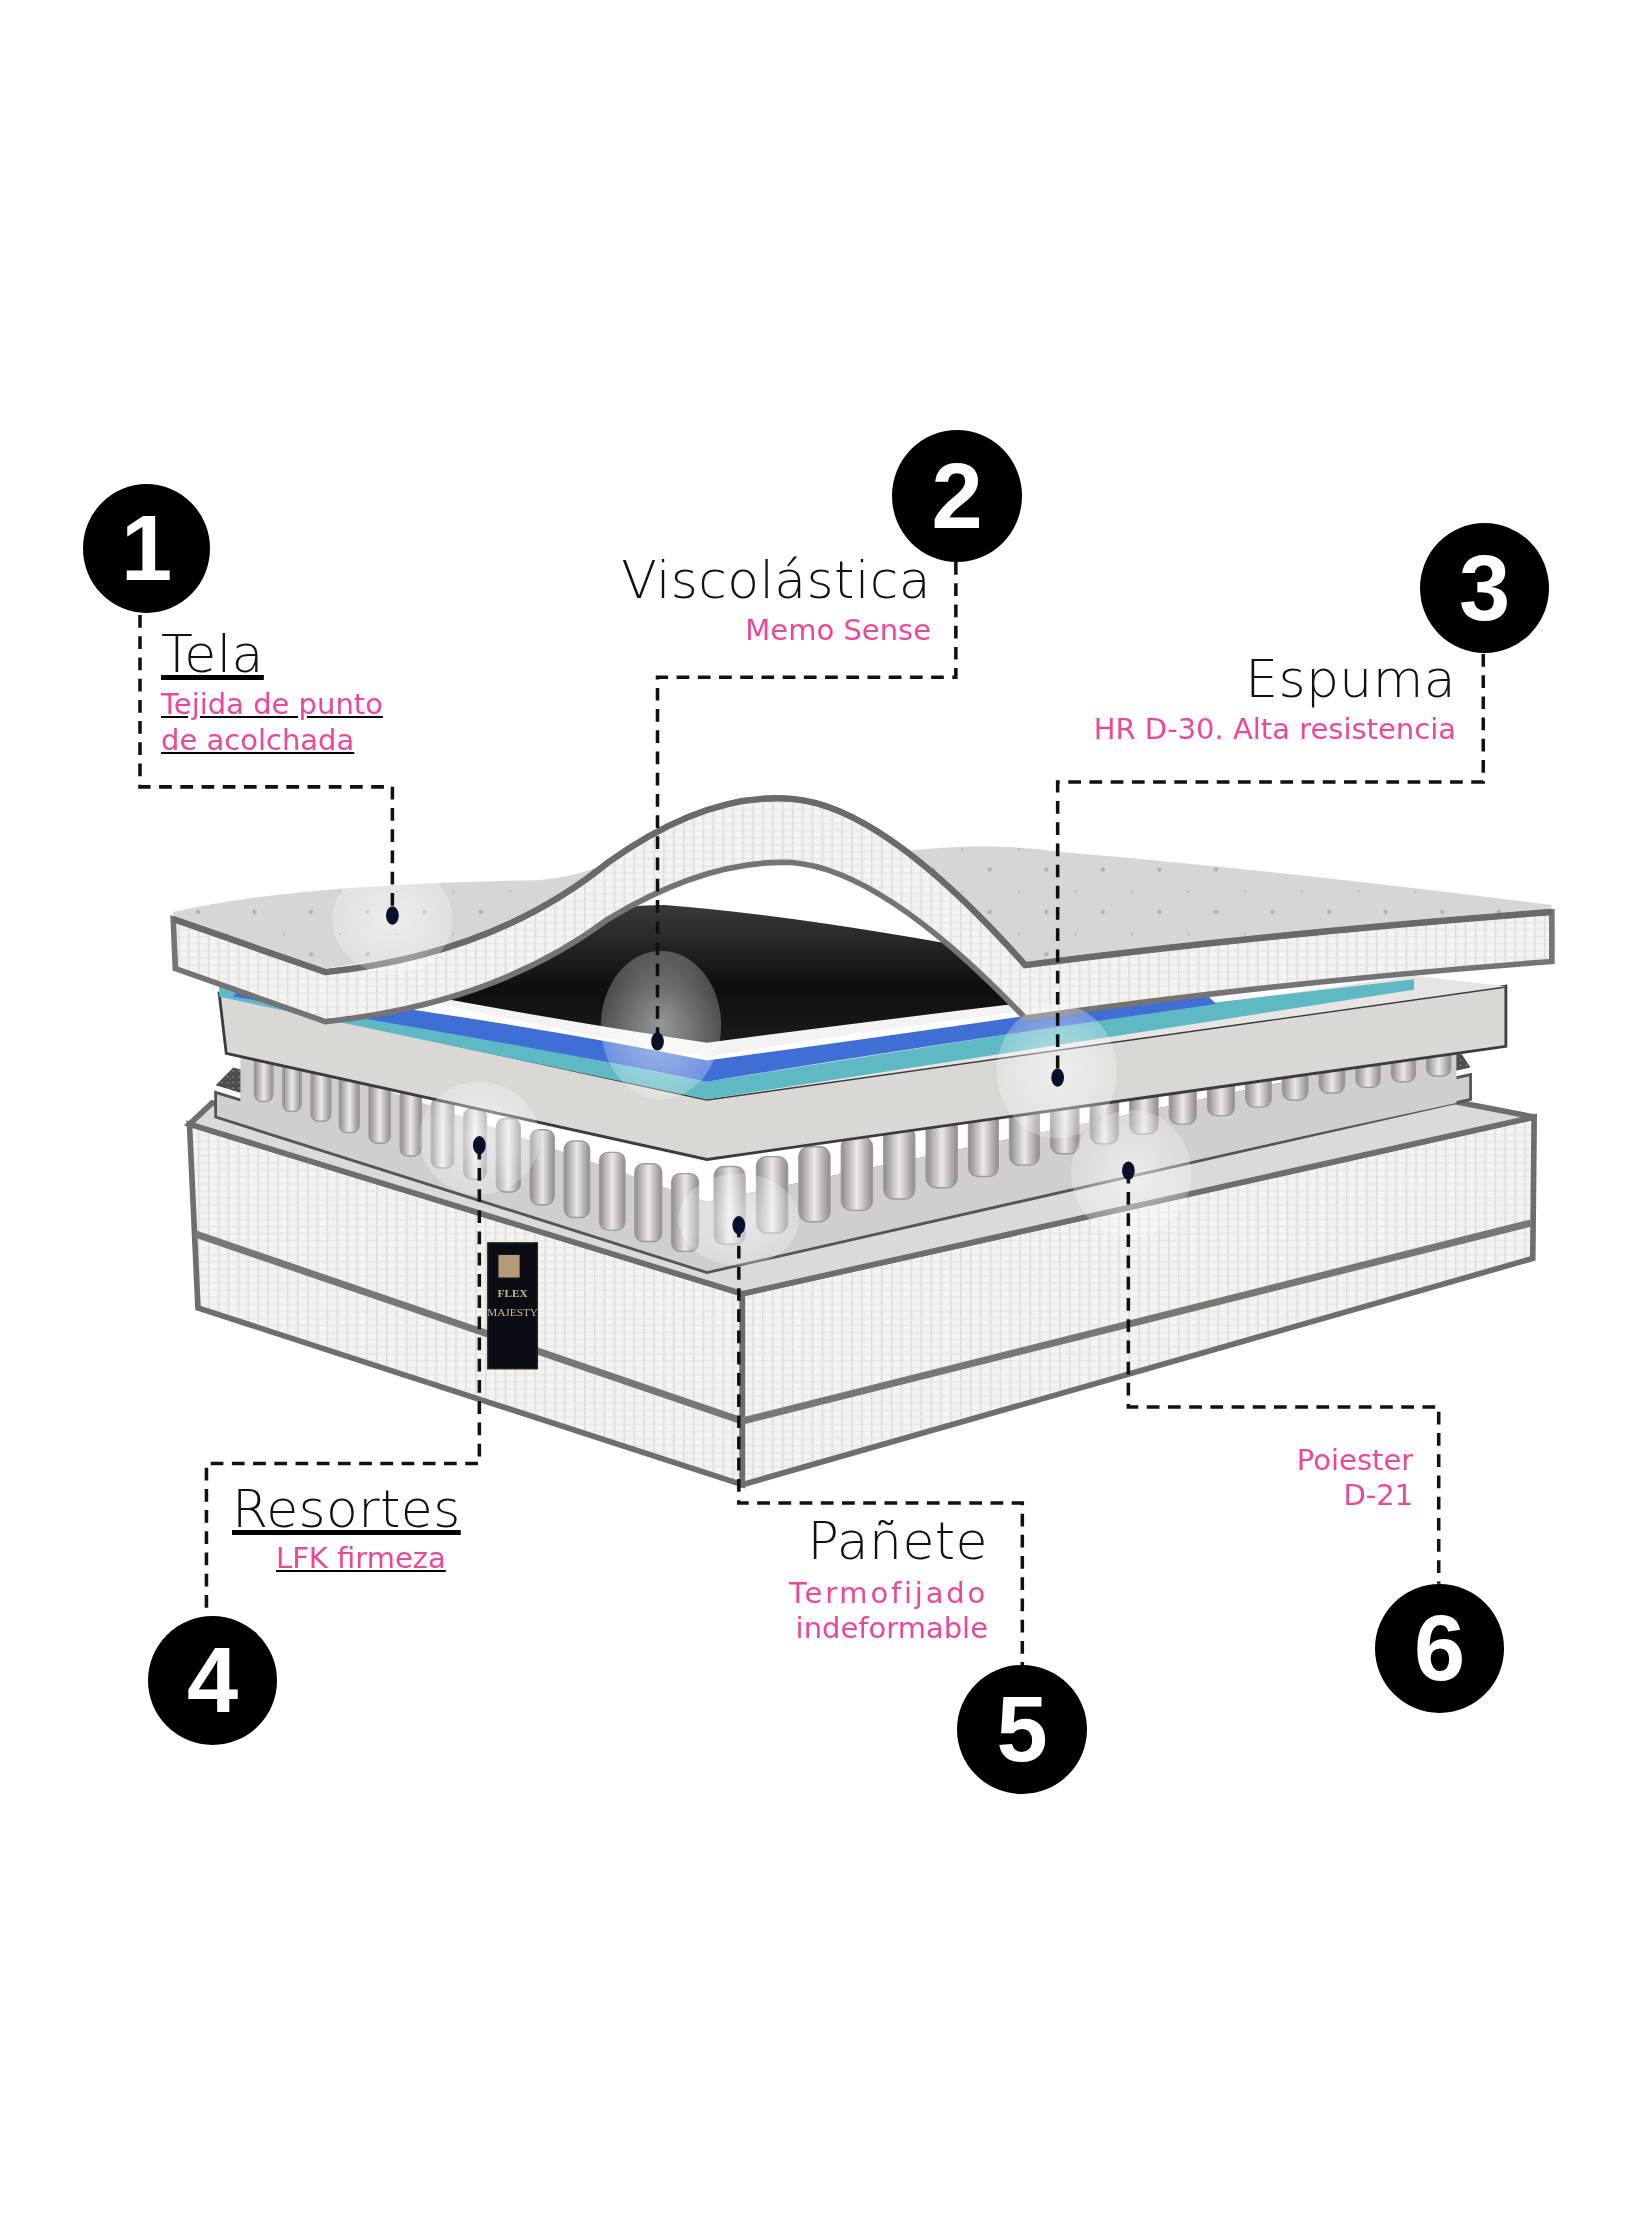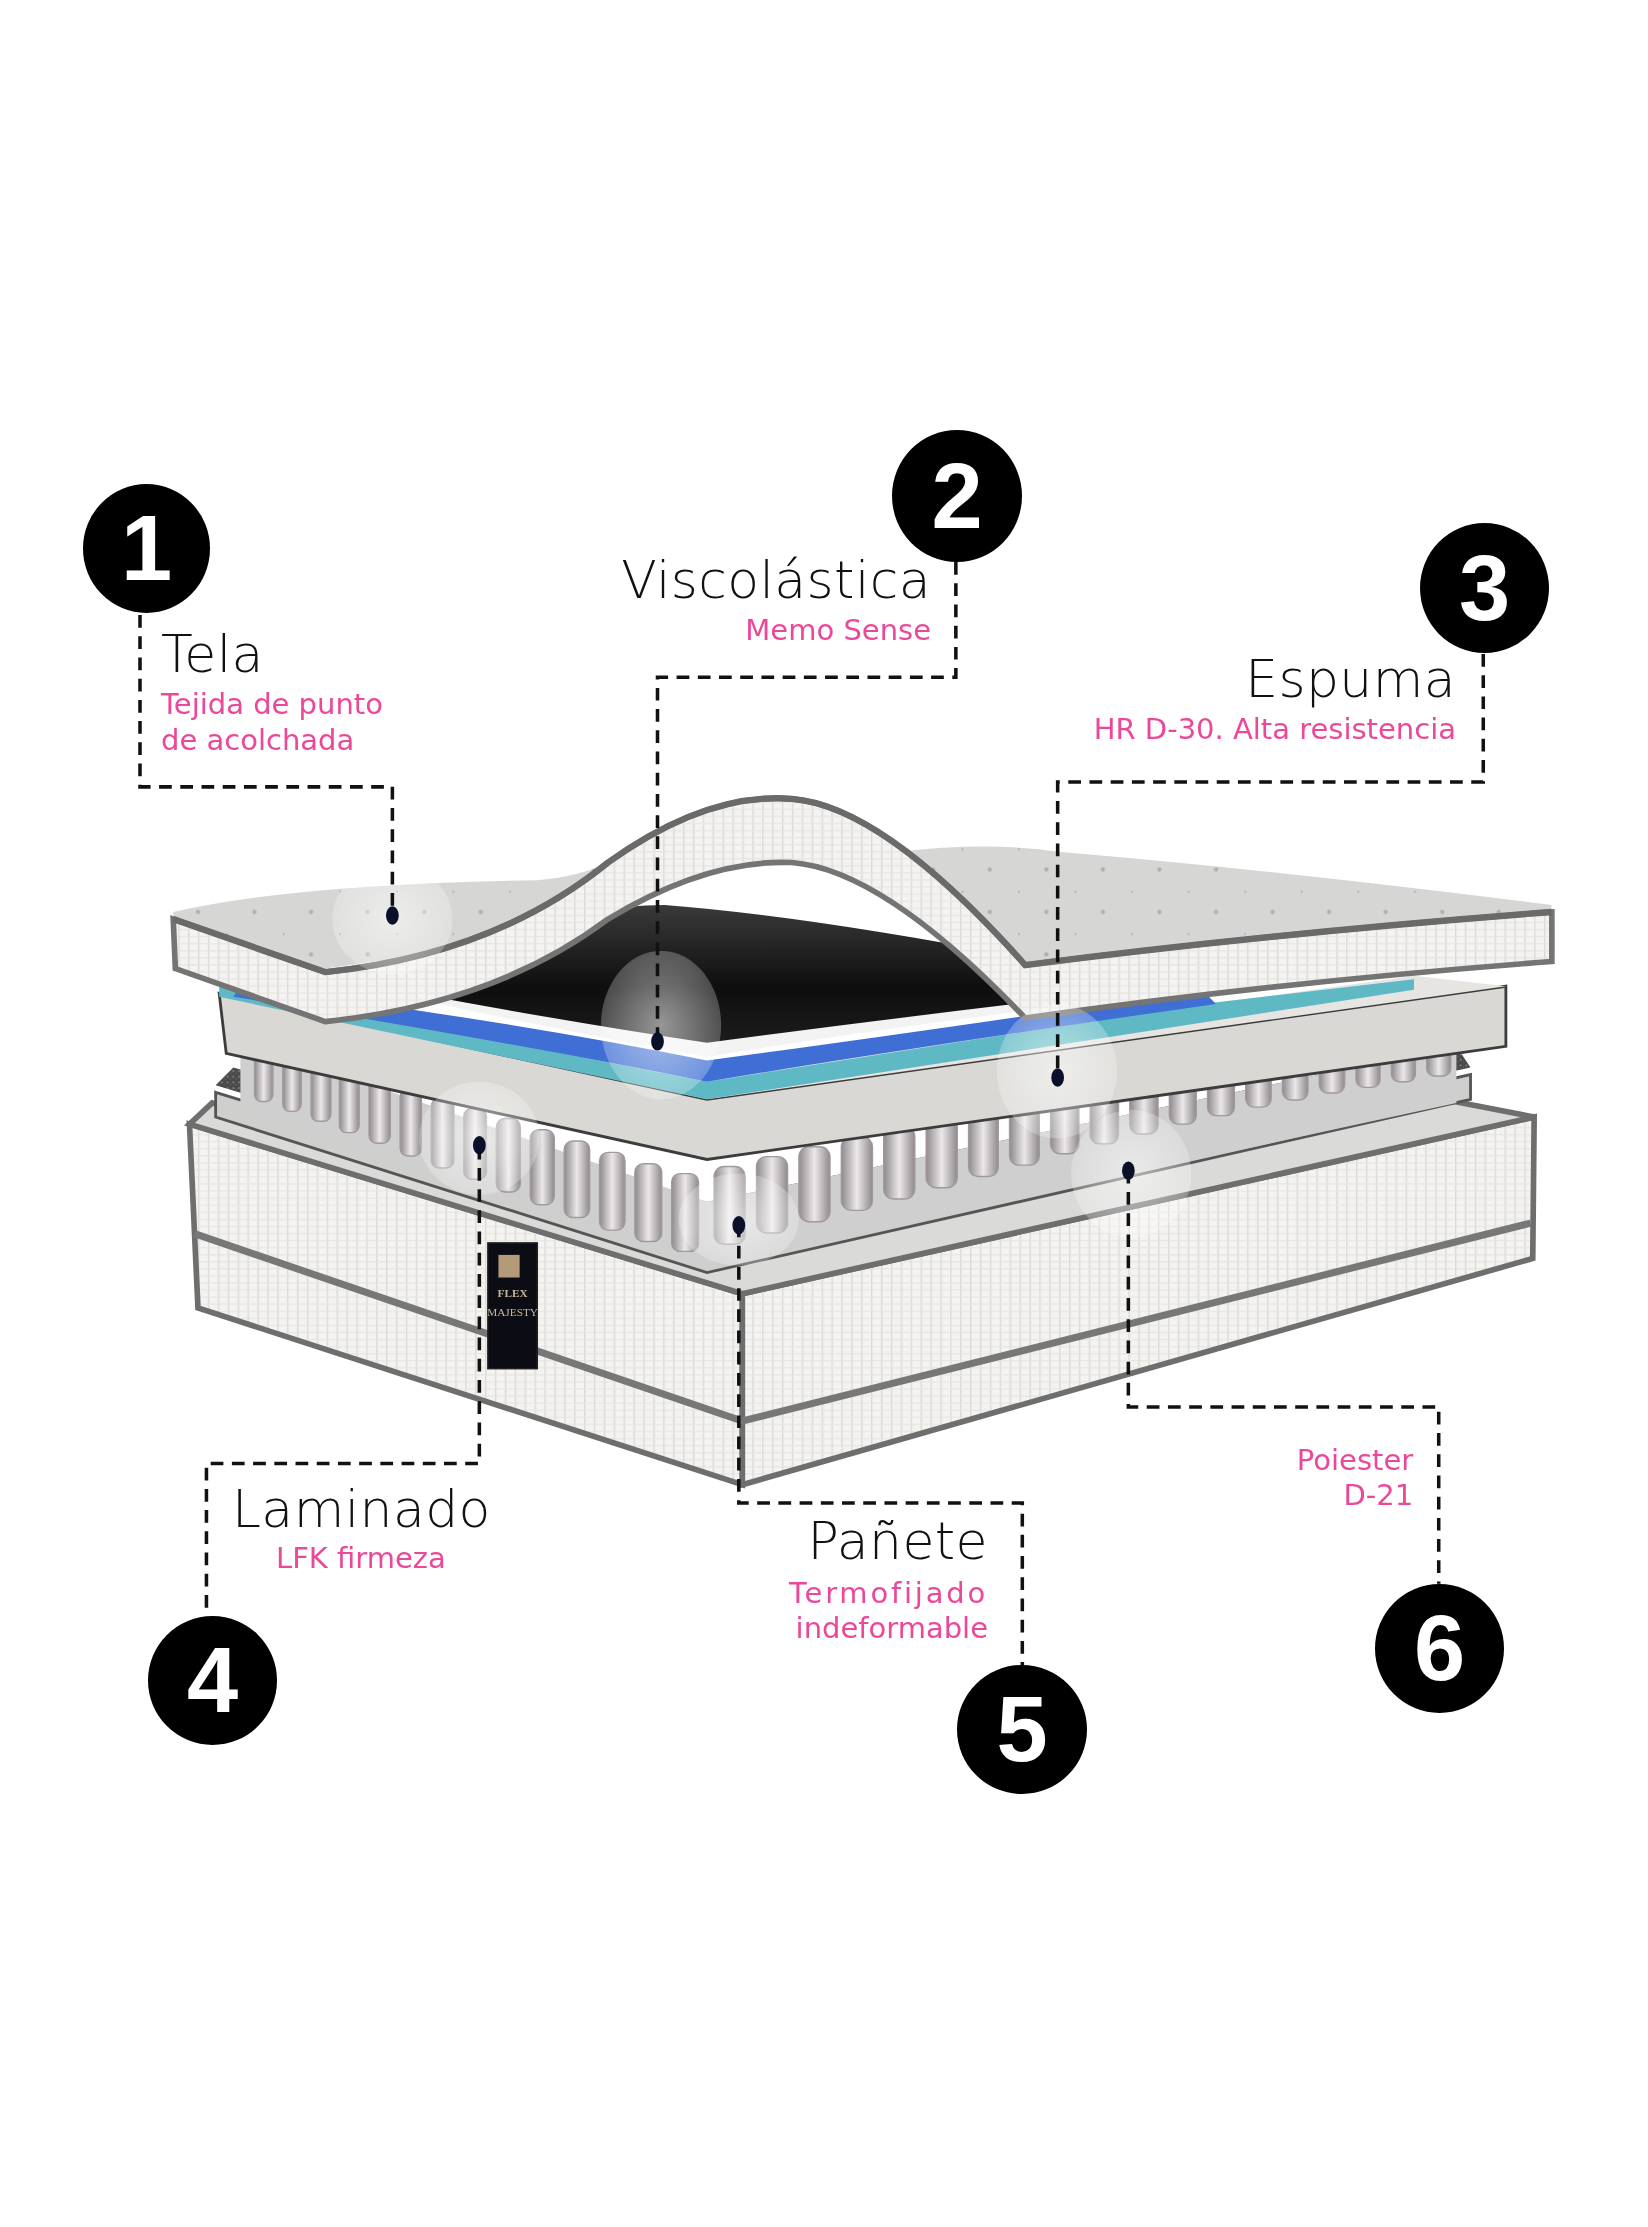--- a/index.html
+++ b/index.html
@@ -8,21 +8,21 @@
   #stage { position: absolute; left: 0; top: 0; width: 1648px; height: 2227px; }
   .badge { position: absolute; border-radius: 50%; background: #000; color: #fff;
            display: flex; align-items: center; justify-content: center;
            font-family: "Liberation Sans", sans-serif; font-weight: bold; }
   .label { position: absolute; }
   .label .title { color: #111; font-family: "DejaVu Sans", sans-serif; font-weight: 300;
                   font-size: 52px; line-height: 1.1; letter-spacing: 0.4px; }
   .label .sub { color: #ec4899; font-family: "DejaVu Sans", sans-serif; font-size: 29px;
                 line-height: 1.22; }
   .label.right { text-align: right; }
-  .label.left { text-align: left; }
+  .label.left { text-align: left; text-decoration: underline; }
   svg text { font-family: "Liberation Serif", serif; }
 </style>
 </head>
 <body>
 
 <div id="stage">
 
   <svg width="1648" height="2227" viewBox="0 0 2331 3150" style="position:absolute;left:0;top:0">
     <defs>
       <pattern id="knit" width="14" height="10" patternUnits="userSpaceOnUse">
@@ -202,21 +202,21 @@
     <div class="title">Viscolástica</div>
     <div class="sub" style="margin-top:4.2px;">Memo Sense</div>
   </div>
 
   <div class="label right" style="right:192px;top:651px;">
     <div class="title">Espuma</div>
     <div class="sub" style="margin-top:4.2px;">HR D-30. Alta resistencia</div>
   </div>
 
   <div class="label left" style="left:232px;top:1481px;">
-    <div class="title">Laminado</div>
+    <div class="title">Resortes</div>
     <div class="sub" style="margin-top:2.8px;margin-left:44px;">LFK firmeza</div>
   </div>
 
   <div class="label right" style="right:660px;top:1513px;">
     <div class="title">Pañete</div>
     <div class="sub" style="margin-top:5.7px;letter-spacing:2.8px;">Termofijado</div>
     <div class="sub">indeformable</div>
   </div>
 
   <div class="label right" style="right:239px;top:1421px;">

